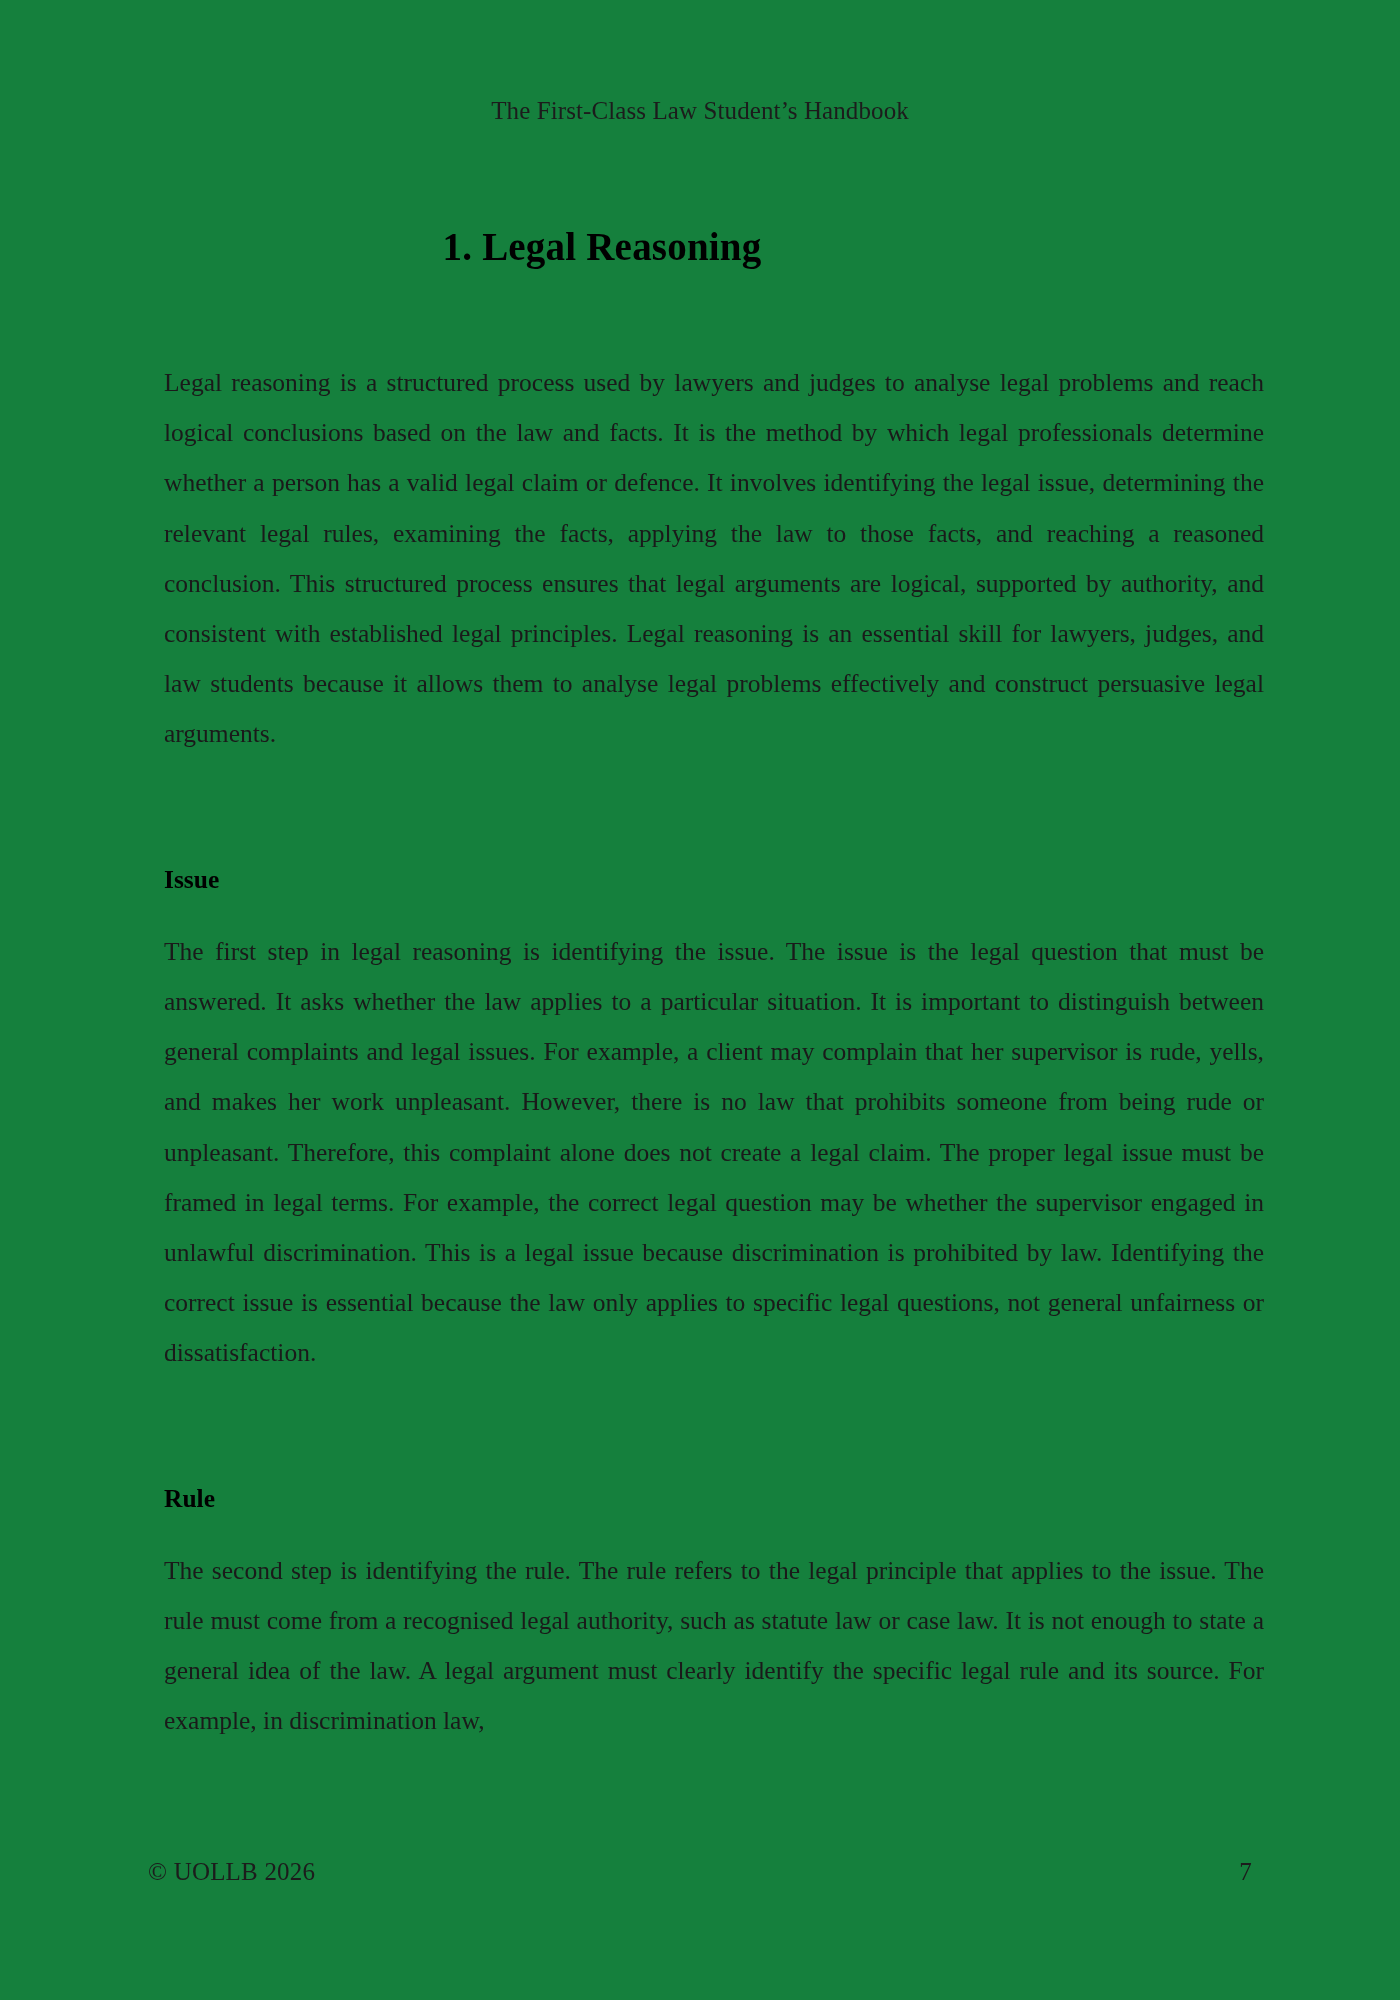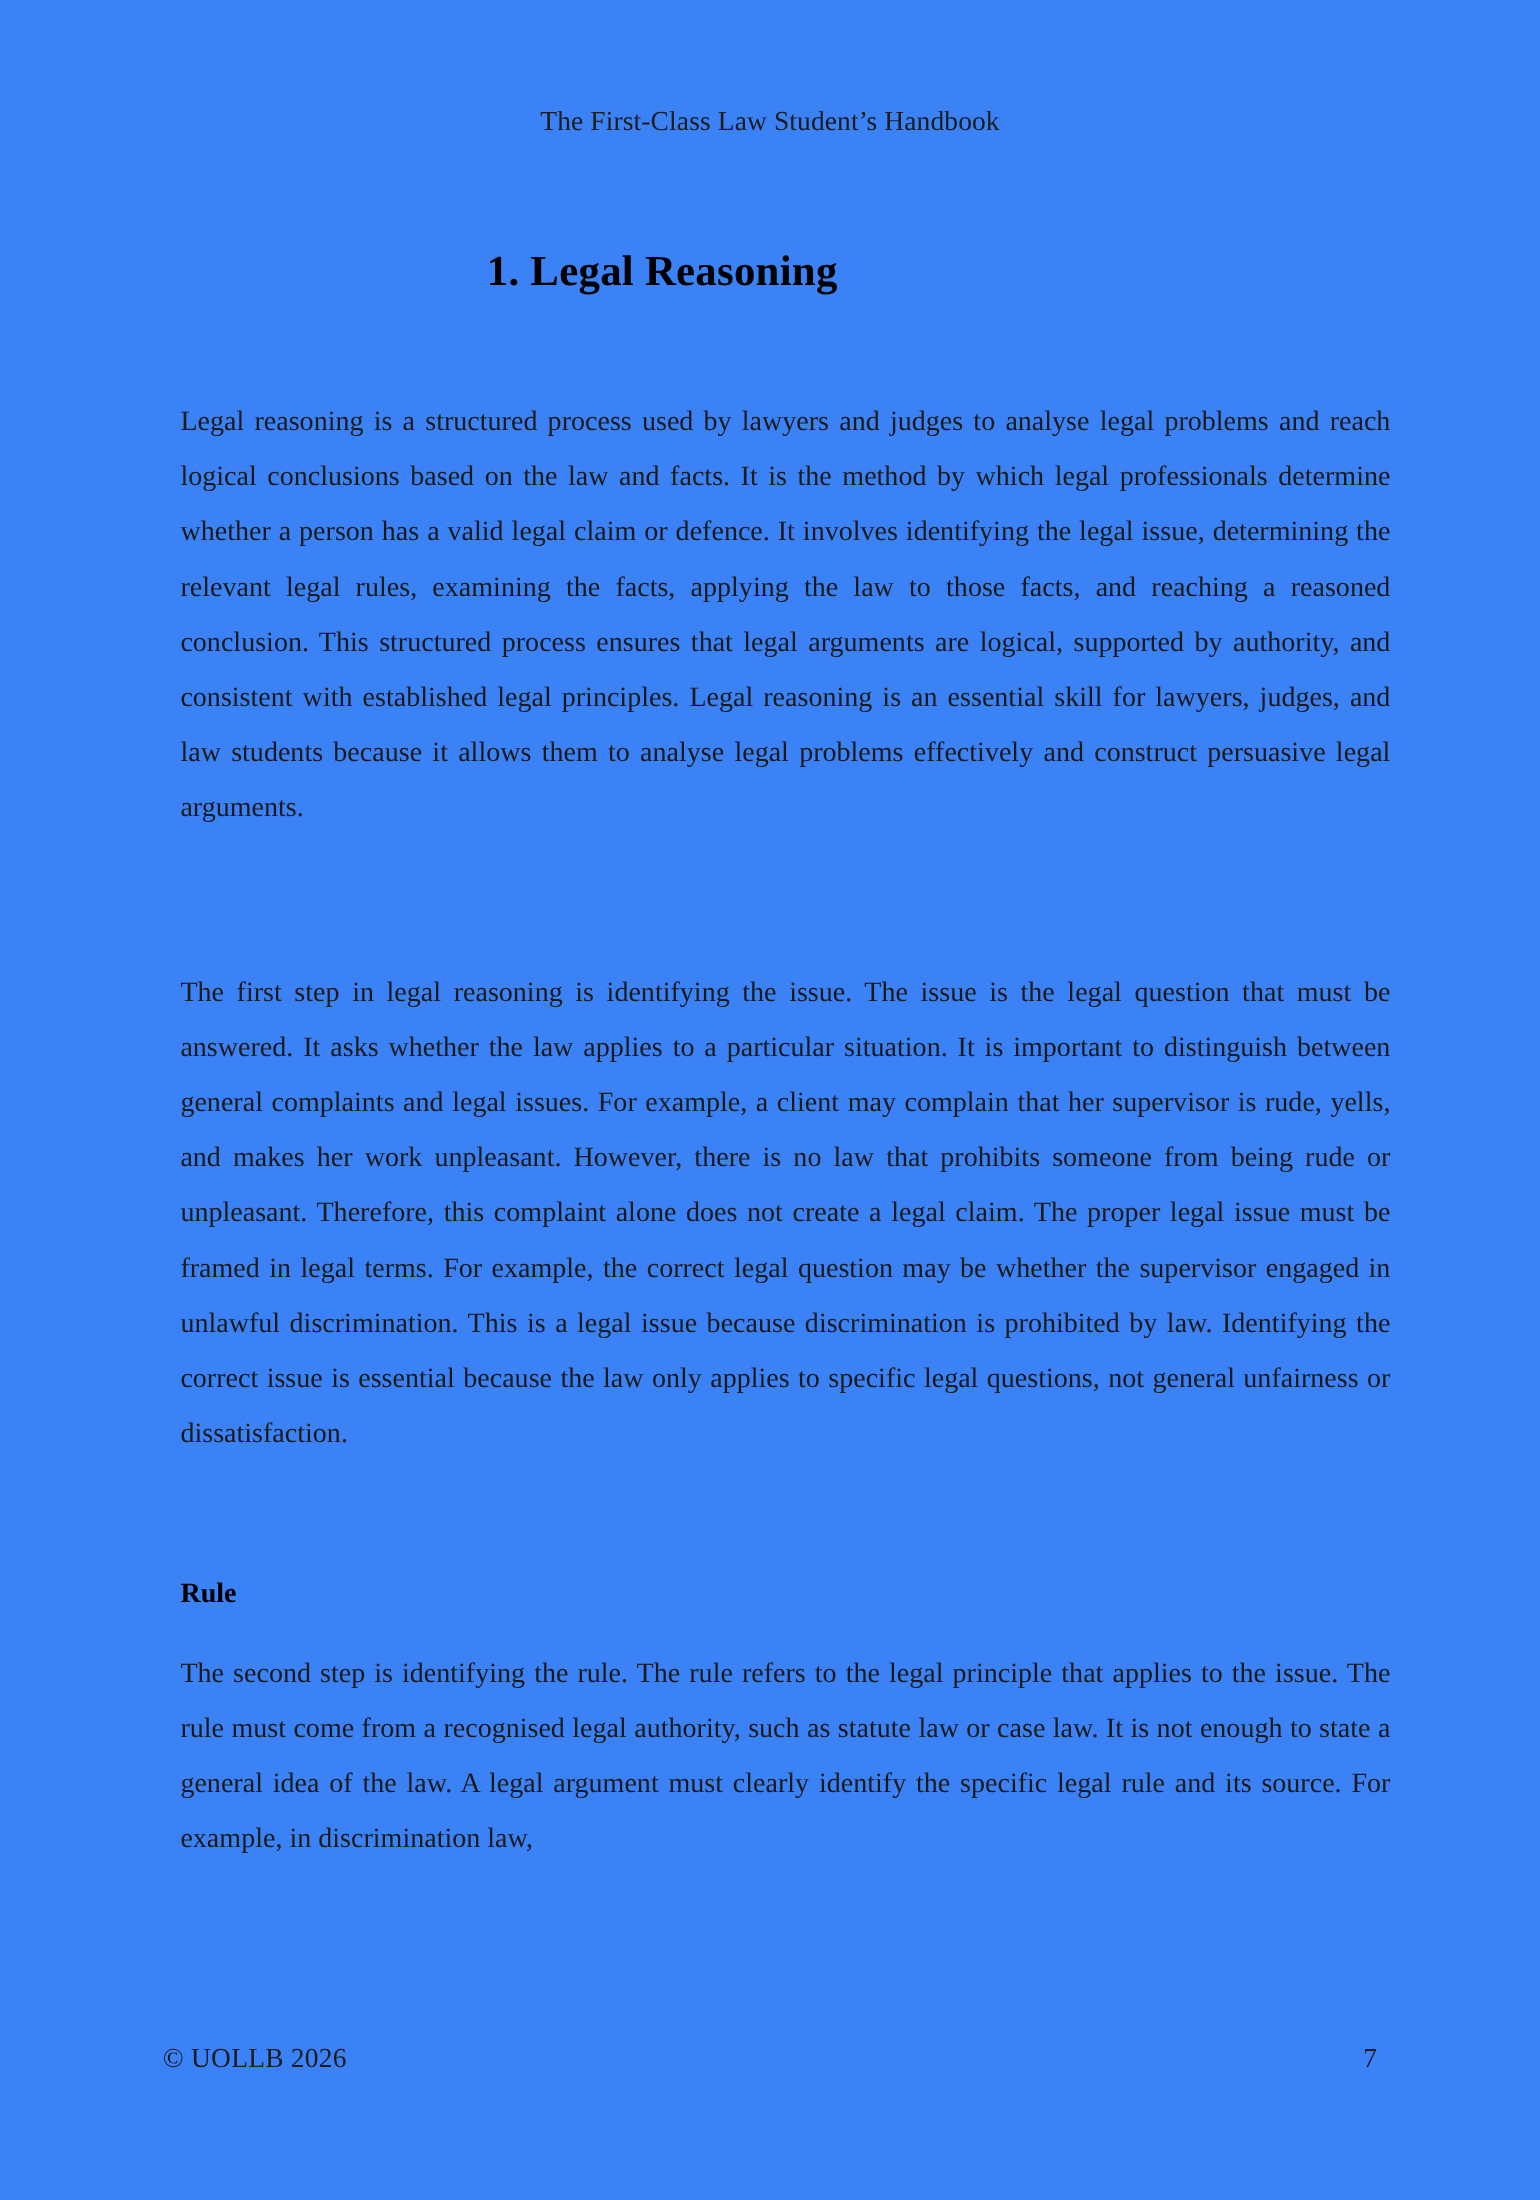--- a/index.html
+++ b/index.html
@@ -6,21 +6,21 @@
   html, body {
     margin: 0;
     padding: 0;
     background: #ffffff;
   }
 
   .page {
     position: relative;
     width: 1400px;
     height: 2000px;
-    background: #3b82f6;
+    background: #15803d;
     margin: 0 auto;
     overflow: hidden;
     font-family: "Liberation Serif", "DejaVu Serif", serif;
     color: #1a1a1a;
     box-sizing: border-box;
   }
 
   
   .running-header {
     position: absolute;
@@ -100,20 +100,21 @@
   <div class="running-header">The First-Class Law Student’s Handbook</div>
 
   <h1 class="chapter-title">1. Legal Reasoning</h1>
 
   <div class="content">
 
     <p class="body-paragraph">Legal reasoning is a structured process used by lawyers and judges to analyse legal problems and reach logical conclusions based on the law and facts. It is the method by which legal professionals determine whether a person has a valid legal claim or defence. It involves identifying the legal issue, determining the relevant legal rules, examining the facts, applying the law to those facts, and reaching a reasoned conclusion. This structured process ensures that legal arguments are logical, supported by authority, and consistent with established legal principles. Legal reasoning is an essential skill for lawyers, judges, and law students because it allows them to analyse legal problems effectively and construct persuasive legal arguments.</p>
 
     <div class="gap-before-heading"></div>
 
+    <h2 class="section-heading">Issue</h2>
 
     <div class="gap-after-heading"></div>
 
     <p class="body-paragraph">The first step in legal reasoning is identifying the issue. The issue is the legal question that must be answered. It asks whether the law applies to a particular situation. It is important to distinguish between general complaints and legal issues. For example, a client may complain that her supervisor is rude, yells, and makes her work unpleasant. However, there is no law that prohibits someone from being rude or unpleasant. Therefore, this complaint alone does not create a legal claim. The proper legal issue must be framed in legal terms. For example, the correct legal question may be whether the supervisor engaged in unlawful discrimination. This is a legal issue because discrimination is prohibited by law. Identifying the correct issue is essential because the law only applies to specific legal questions, not general unfairness or dissatisfaction.</p>
 
     <div class="gap-before-heading"></div>
 
     <h2 class="section-heading">Rule</h2>
 
     <div class="gap-after-heading"></div>

